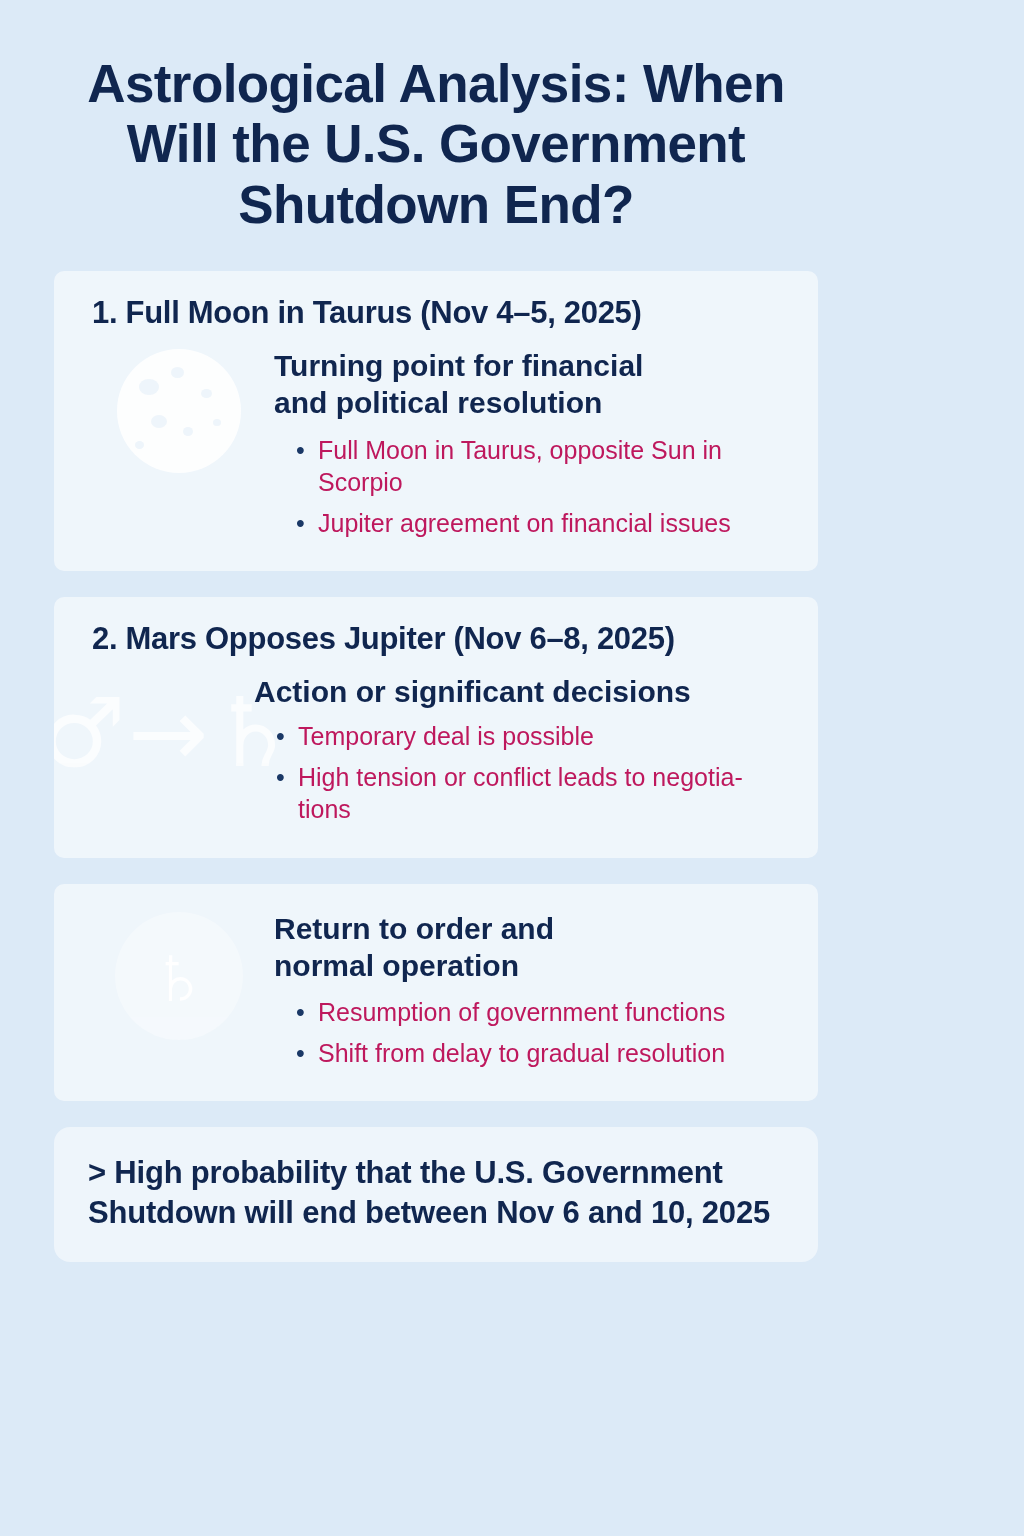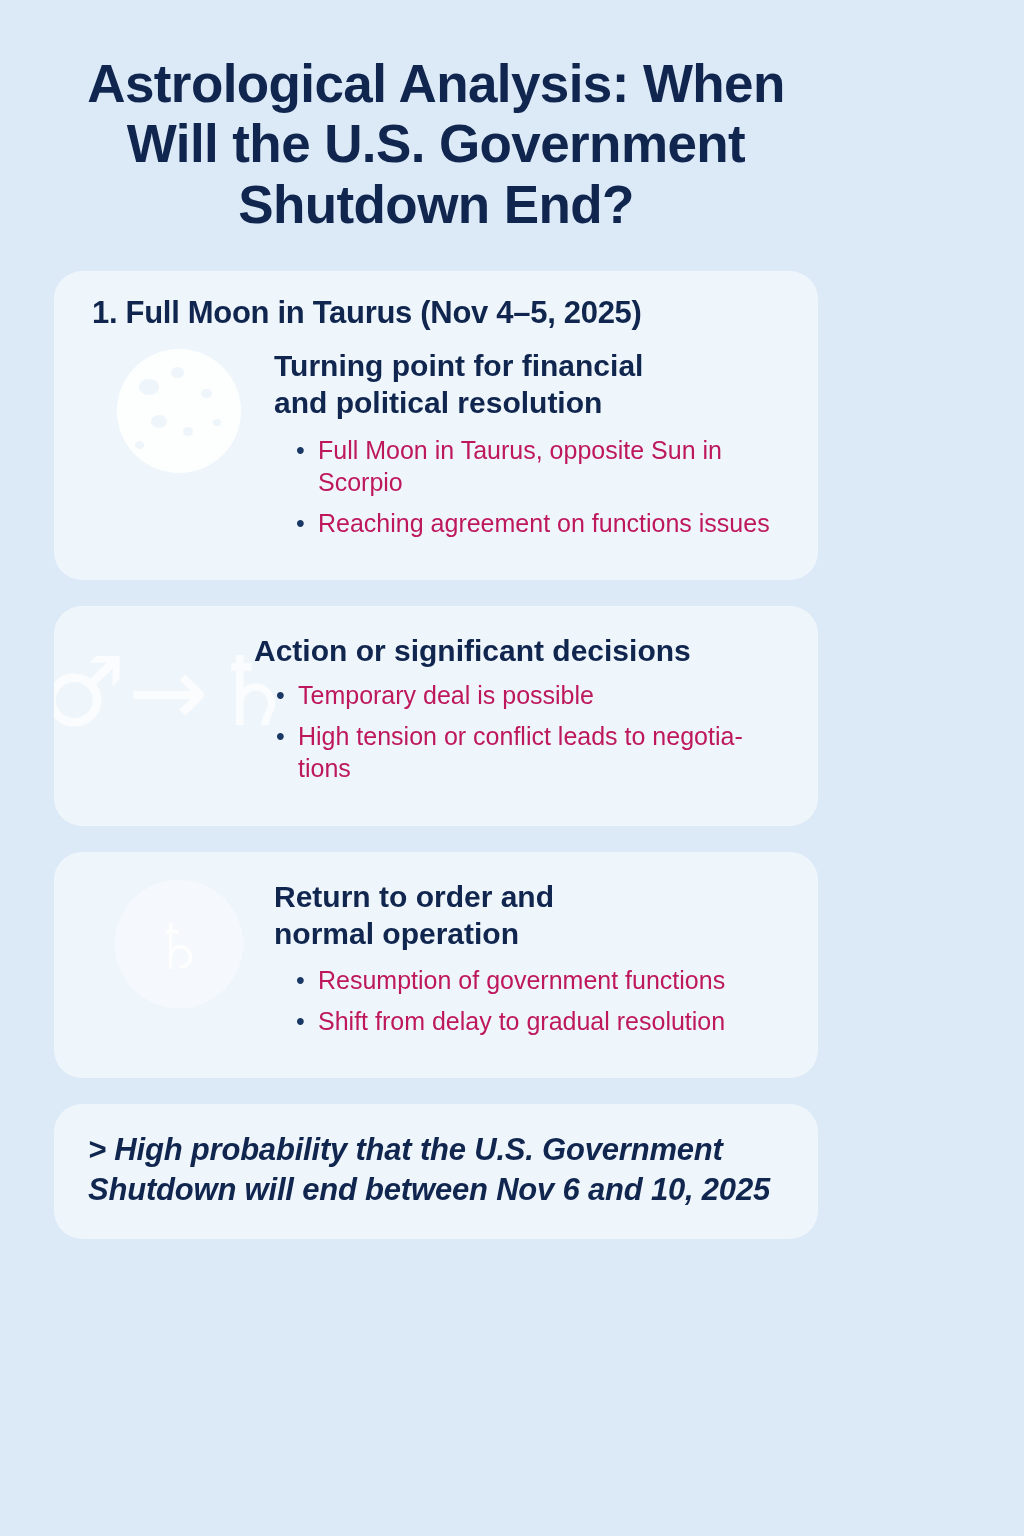--- a/index.html
+++ b/index.html
@@ -26,22 +26,22 @@
     font-size: 53px;
     line-height: 1.14;
     font-weight: bold;
     letter-spacing: -0.6px;
     color: #10264f;
     padding: 10px 10px 0 10px;
     margin-bottom: 36px;
   }
   .card {
     background: rgba(255,255,255,0.55);
-    border-radius: 28px;
-    padding: 24px 30px 41px 30px;
+    border-radius: 10px;
+    padding: 24px 30px 32px 30px;
     margin-bottom: 26px;
     position: relative;
     overflow: hidden;
   }
   .card-heading {
     font-size: 31px;
     font-weight: bold;
     color: #10264f;
     letter-spacing: -0.3px;
     margin-bottom: 14px;
@@ -133,24 +133,23 @@
     left: 0;
     top: 0;
     font-size: 25px;
     color: #1a3866;
   }
   .card-2 .glyph-wrap { width: 170px; flex: 0 0 170px; padding-top: 14px; }
   .card-2 .subhead { margin-bottom: 10px; }
   .card-3 .glyph-wrap { width: 190px; flex: 0 0 190px; padding-top: 4px; }
   .conclusion {
     background: rgba(255,255,255,0.5);
-    border-radius: 28px;
+    border-radius: 16px;
     padding: 26px 30px 28px 34px;
     margin-bottom: 16px;
-    font-style: italic;
   }
   .conclusion-text {
     font-size: 31px;
     font-weight: bold;
     line-height: 1.3;
     color: #10264f;
     letter-spacing: -0.2px;
     white-space: pre-line;
   }
 </style>
@@ -175,27 +174,28 @@
           <span class="crater c5"></span>
           <span class="crater c6"></span>
           <span class="crater c7"></span>
         </div>
       </div>
       <div class="text-col">
         <div class="subhead">Turning point for financial
 and political resolution</div>
         <ul class="bullets">
           <li>Full Moon in Taurus, opposite Sun in Scorpio</li>
-          <li>Reaching agreement on functions issues</li>
+          <li>Jupiter agreement on financial issues</li>
         </ul>
       </div>
     </div>
   </div>
 
   <div class="card card-2">
+    <div class="card-heading">2. Mars Opposes Jupiter (Nov 6–8, 2025)</div>
     <div class="card-body">
       <div class="glyph-wrap">
         <div class="glyph glyph-mars-jup">♂→♄</div>
       </div>
       <div class="text-col">
         <div class="subhead">Action or significant decisions</div>
         <ul class="bullets">
           <li>Temporary deal is possible</li>
           <li>High tension or conflict leads to negotia-tions</li>
         </ul>

